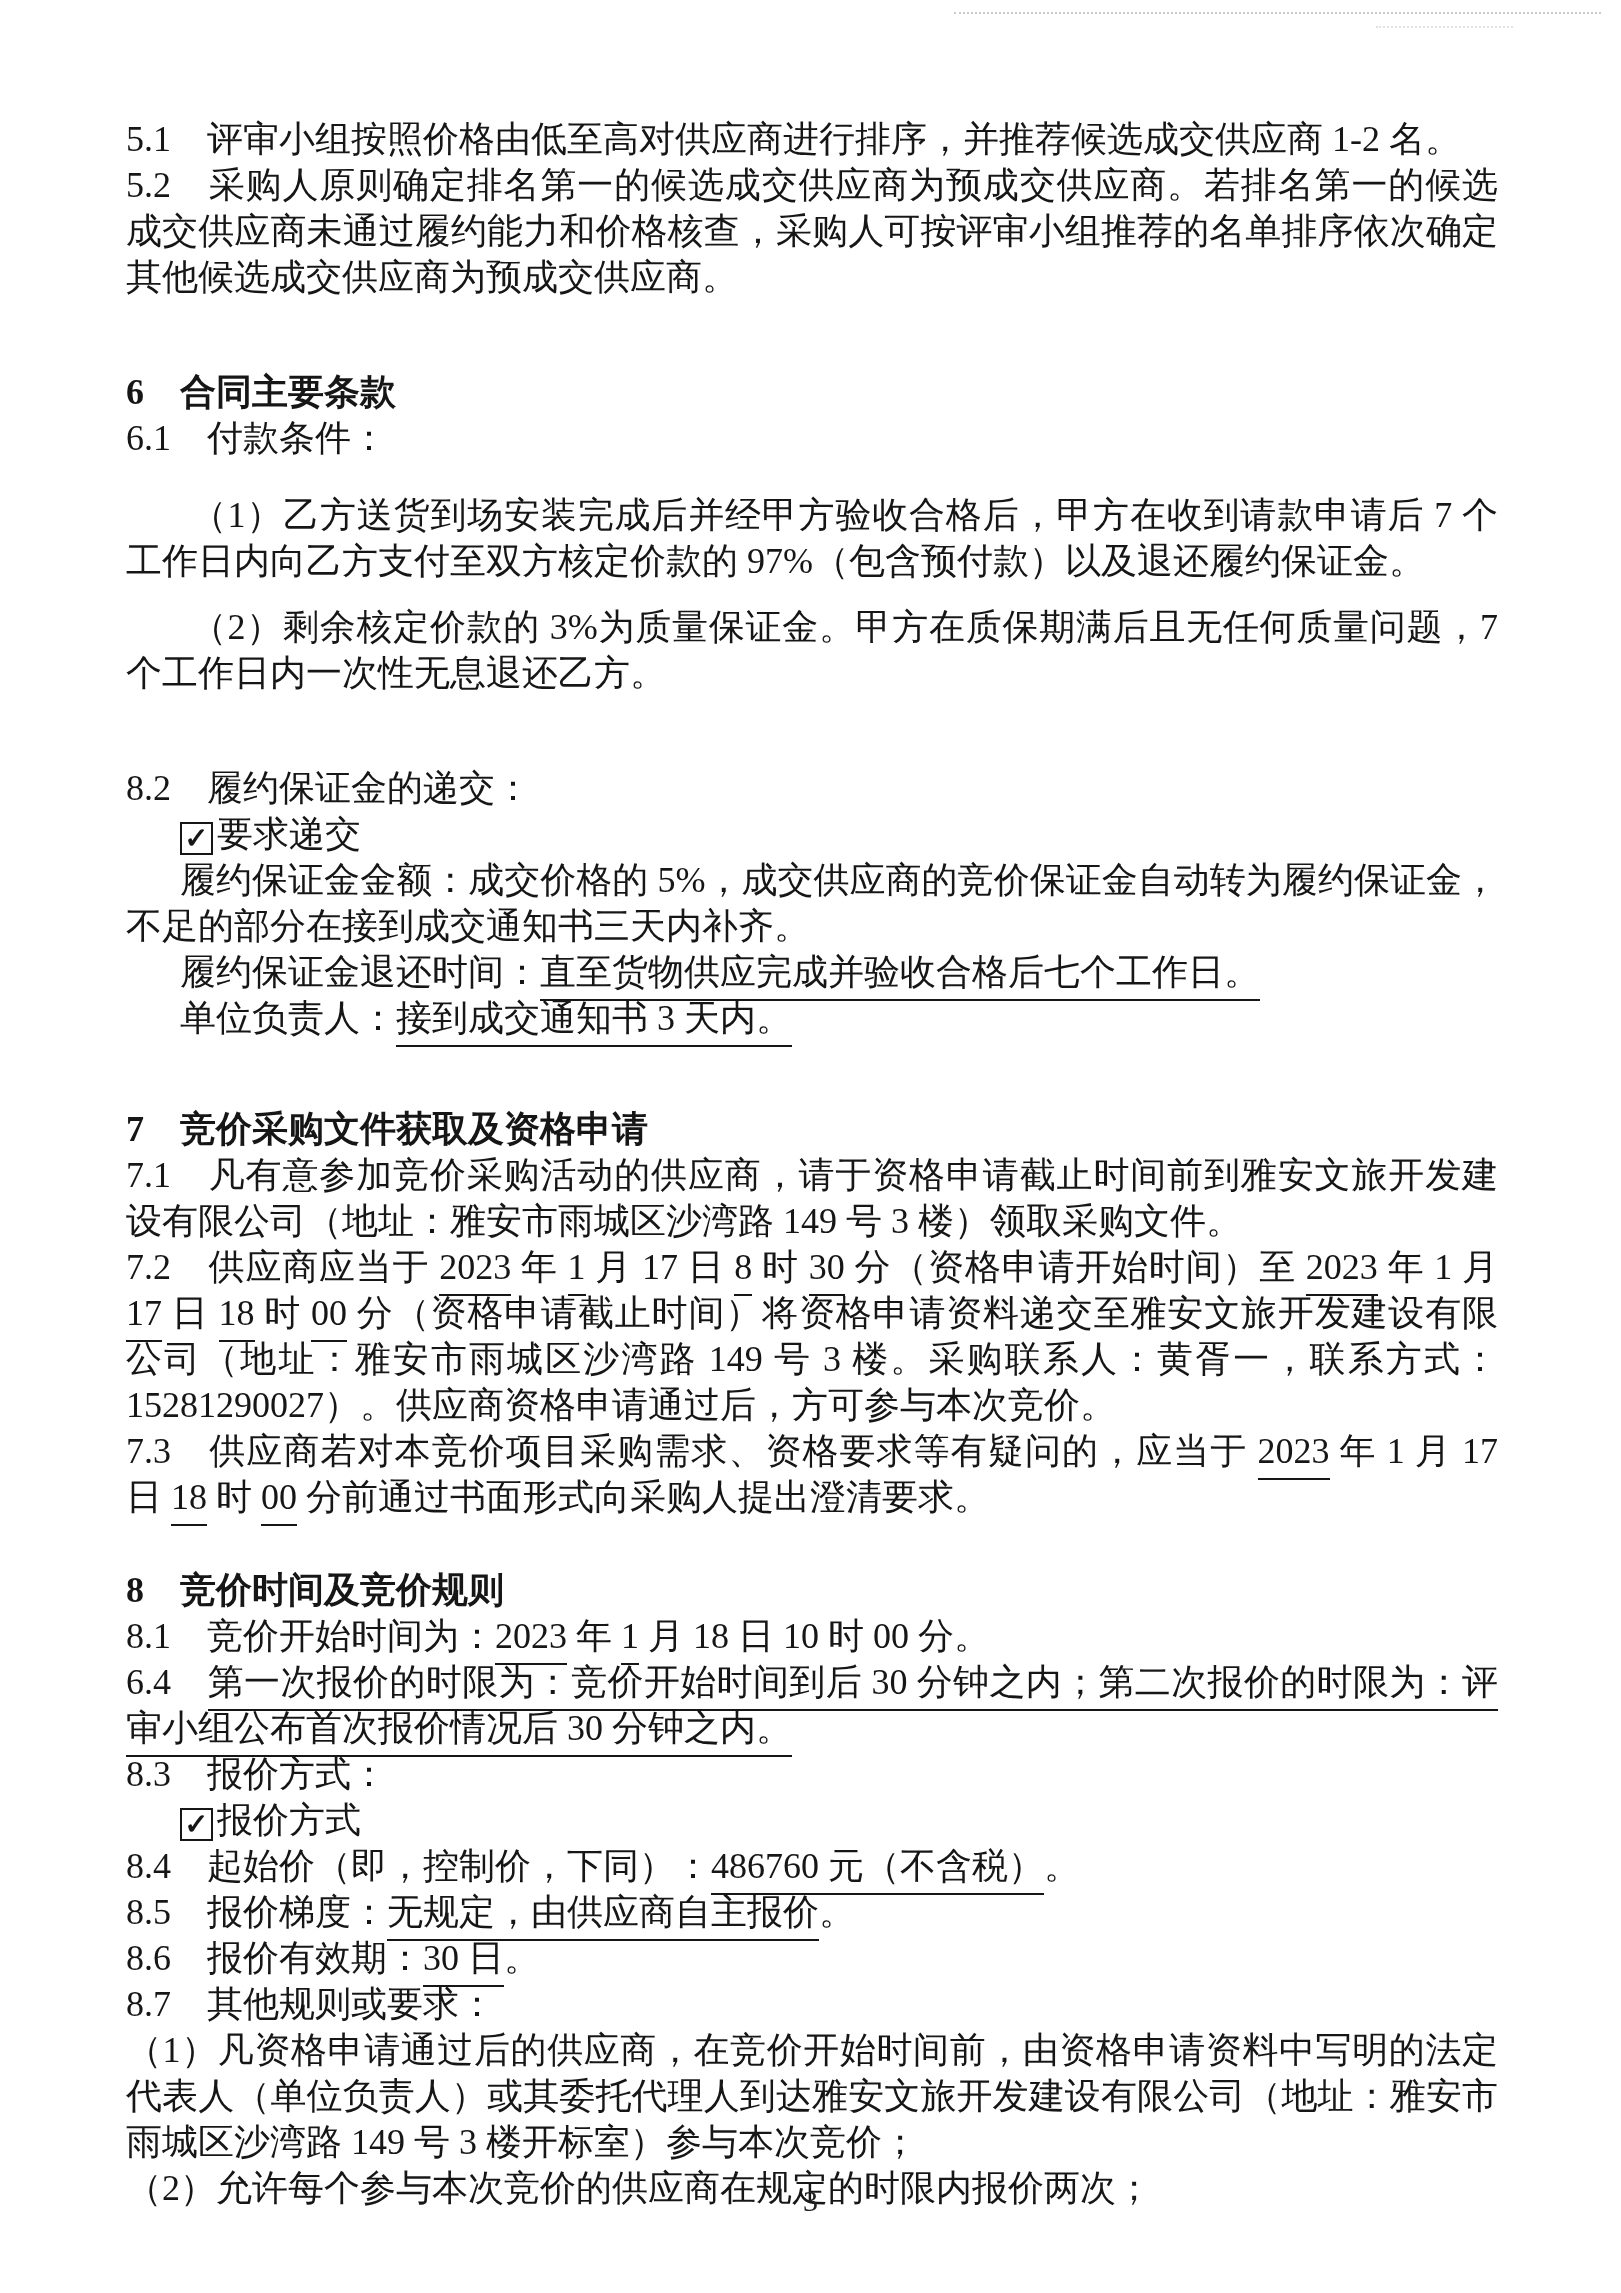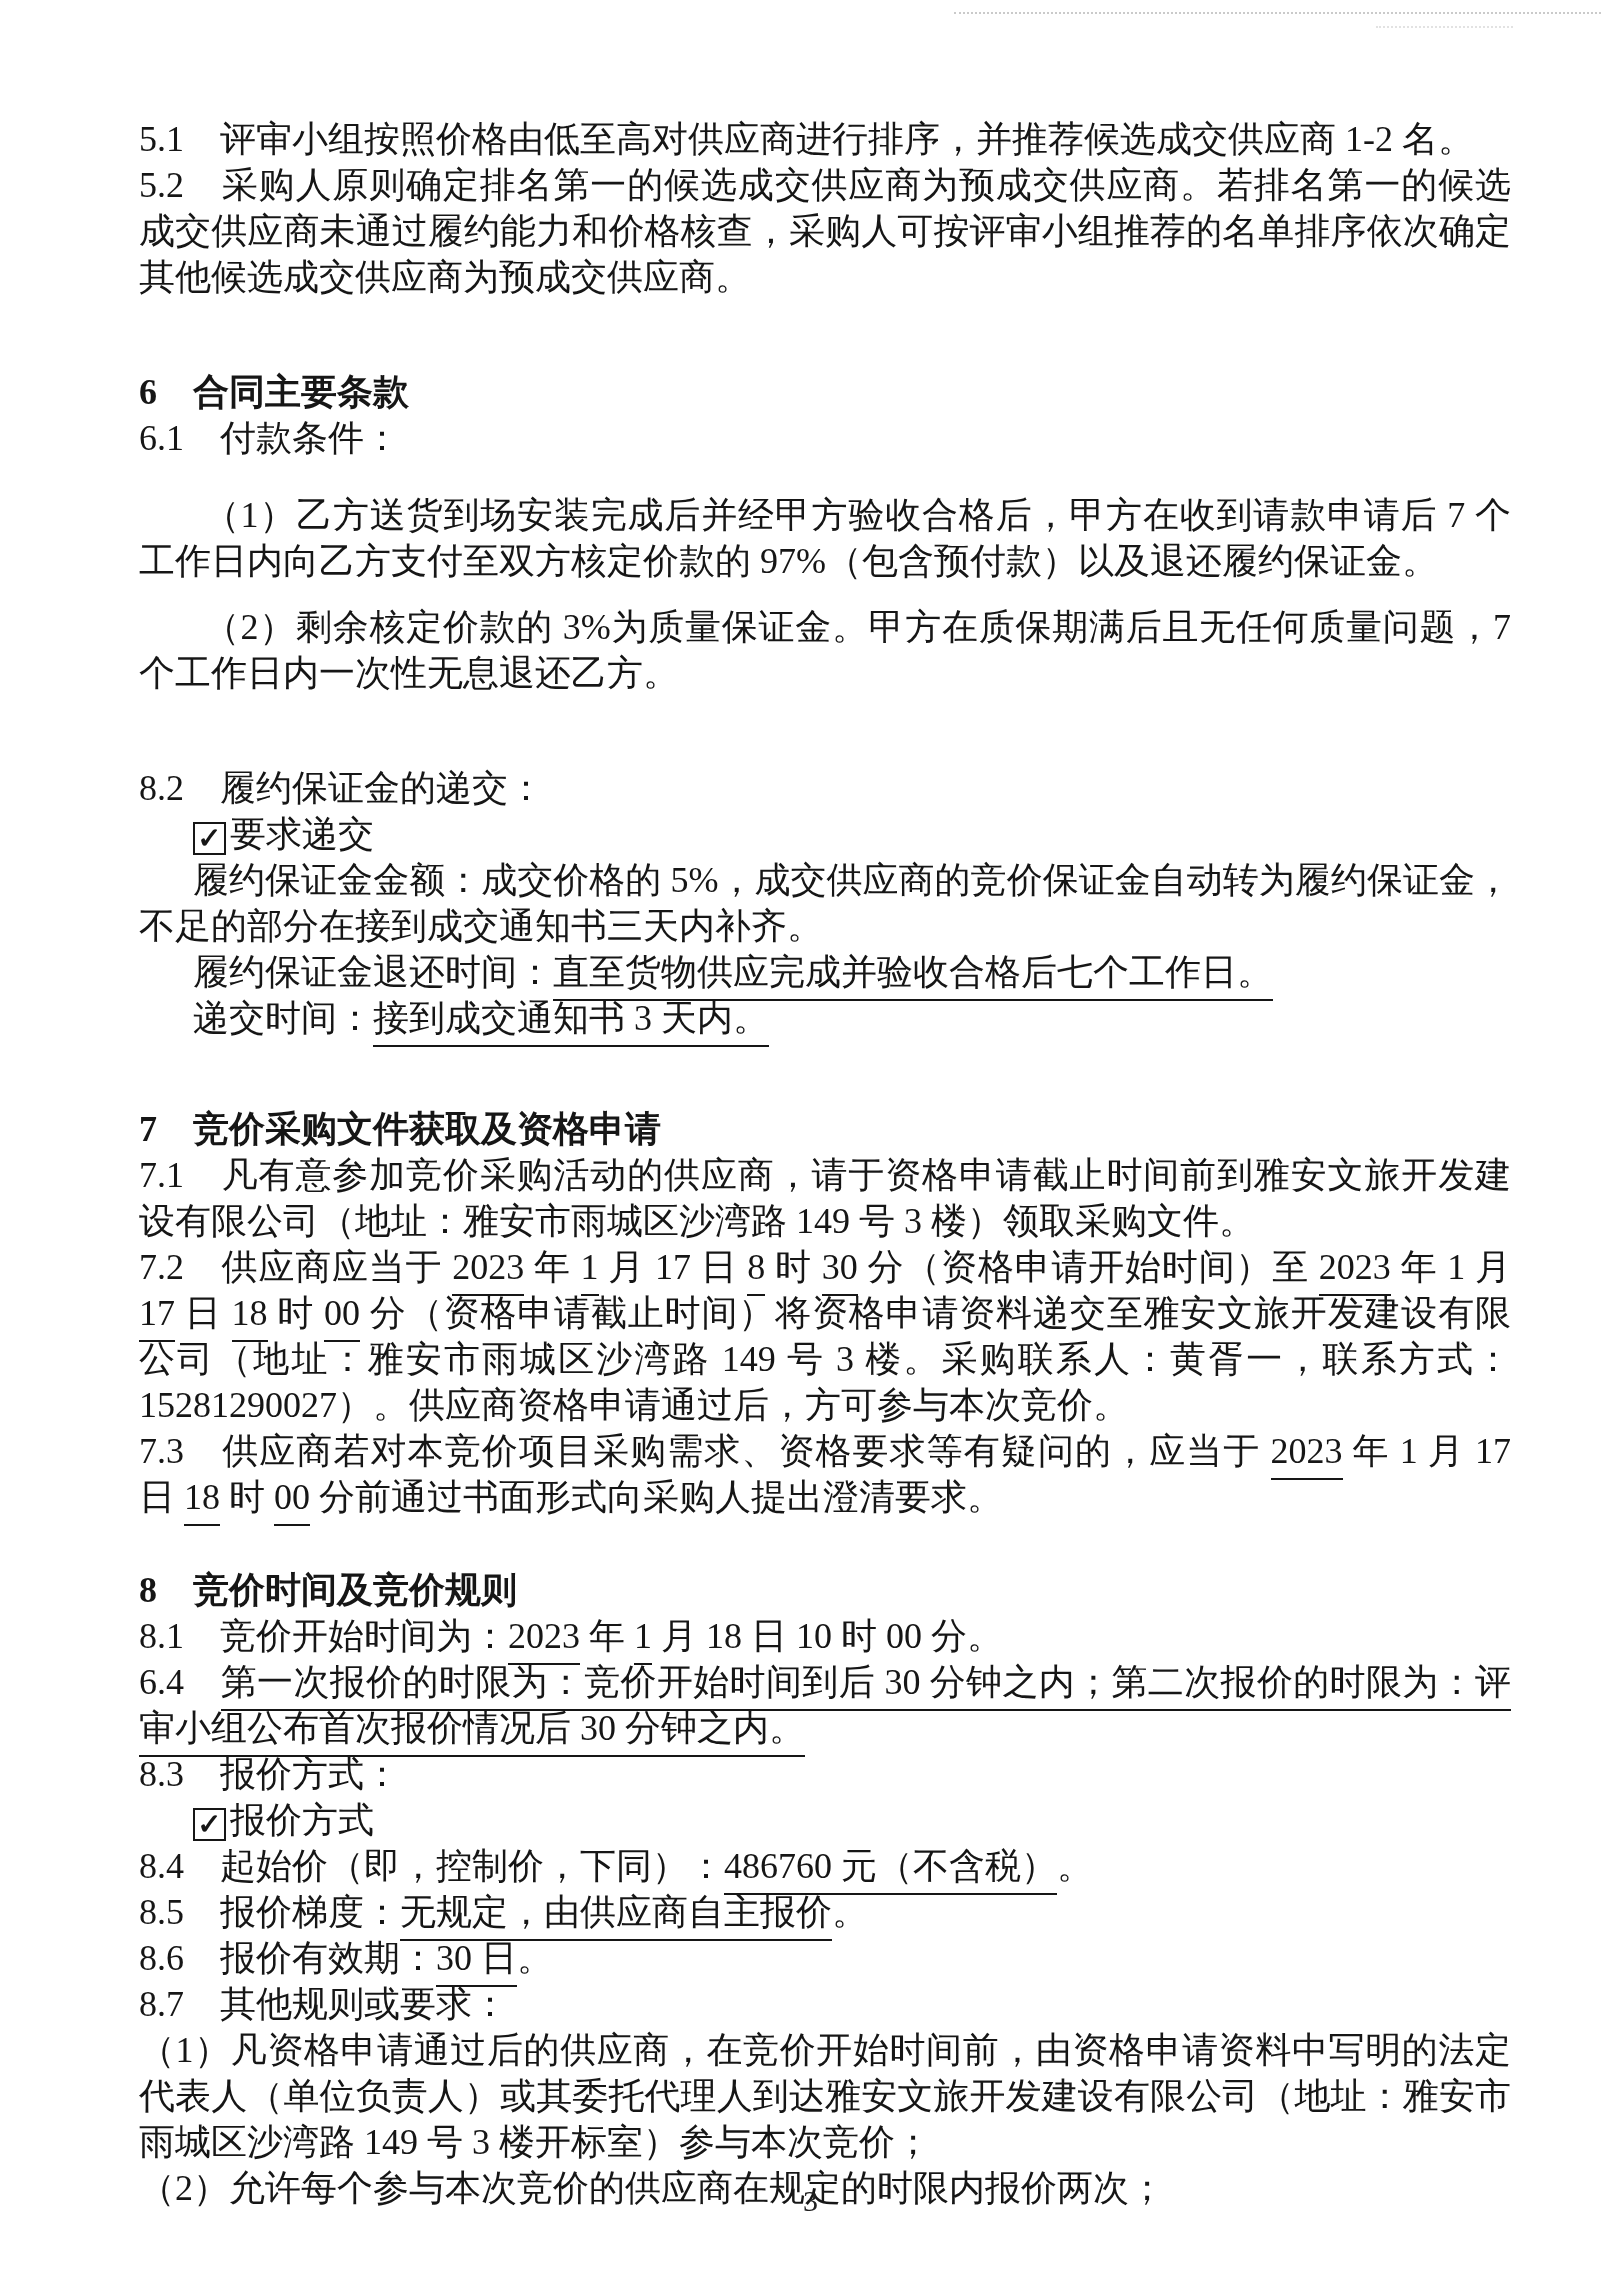--- a/index.html
+++ b/index.html
@@ -8,21 +8,21 @@
     width: 1621px;
     height: 2294px;
     margin: 0 auto;
     background: #ffffff;
     font-family: "Liberation Serif", "DejaVu Serif", serif;
     color: #161616;
     overflow: hidden;
   }
   .content {
     position: absolute;
-    left: 139px;
+    left: 126px;
     top: 116px;
     width: 1372px;
     font-size: 36px;
     line-height: 46px;
     text-align: justify;
   }
   .content p {
     margin: 0;
     padding: 0;
   }
@@ -82,21 +82,21 @@
       <p class="para"><span>5.1　评审小组按照价格由低至高对供应商进行排序，并推荐候选成交供应商 1-2 名。</span></p>
       <p class="para"><span>5.2　采购人原则确定排名第一的候选成交供应商为预成交供应商。若排名第一的候选成交供应商未通过履约能力和价格核查，采购人可按评审小组推荐的名单排序依次确定其他候选成交供应商为预成交供应商。</span></p>
       <p class="heading" style="margin-top: 69px;"><span>6　合同主要条款</span></p>
       <p class="para"><span>6.1　付款条件：</span></p>
       <p class="para" style="margin-top: 31px; text-indent: 1.8em;"><span>（1）乙方送货到场安装完成后并经甲方验收合格后，甲方在收到请款申请后 7 个工作日内向乙方支付至双方核定价款的 97%（包含预付款）以及退还履约保证金。</span></p>
       <p class="para" style="margin-top: 19.6px; text-indent: 1.8em;"><span>（2）剩余核定价款的 3%为质量保证金。甲方在质保期满后且无任何质量问题，7 个工作日内一次性无息退还乙方。</span></p>
       <p class="para" style="margin-top: 69px;"><span>8.2　履约保证金的递交：</span></p>
       <p class="para" style="text-indent: 1.5em;"><span class="cbx">✓</span><span>要求递交</span></p>
       <p class="para" style="text-indent: 1.5em;"><span>履约保证金金额：成交价格的 5%，成交供应商的竞价保证金自动转为履约保证金，不足的部分在接到成交通知书三天内补齐。</span></p>
       <p class="para" style="text-indent: 1.5em;"><span>履约保证金退还时间：</span><span class="u">直至货物供应完成并验收合格后七个工作日。</span></p>
-      <p class="para" style="text-indent: 1.5em;"><span>递交时间：</span><span class="u">接到成交通知书 3 天内。</span></p>
+      <p class="para" style="text-indent: 1.5em;"><span>单位负责人：</span><span class="u">接到成交通知书 3 天内。</span></p>
       <p class="heading" style="margin-top: 65px;"><span>7　竞价采购文件获取及资格申请</span></p>
       <p class="para"><span>7.1　凡有意参加竞价采购活动的供应商，请于资格申请截止时间前到雅安文旅开发建设有限公司（地址：雅安市雨城区沙湾路 149 号 3 楼）领取采购文件。</span></p>
       <p class="para"><span>7.2　供应商应当于 </span><span class="u">2023</span><span> 年 </span><span class="u">1</span><span> 月 17 日 </span><span class="u">8</span><span> 时 </span><span class="u">30</span><span> 分（资格申请开始时间）至 </span><span class="u">2023</span><span> 年 1 月 </span><span class="u">17</span><span> 日 </span><span class="u">18</span><span> 时 </span><span class="u">00</span><span> 分（资格申请截止时间）将资格申请资料递交至雅安文旅开发建设有限公司（地址：雅安市雨城区沙湾路 149 号 3 楼。采购联系人：黄胥一，联系方式：15281290027）。供应商资格申请通过后，方可参与本次竞价。</span></p>
       <p class="para"><span>7.3　供应商若对本竞价项目采购需求、资格要求等有疑问的，应当于 </span><span class="u">2023</span><span> 年 1 月 17 日 </span><span class="u">18</span><span> 时 </span><span class="u">00</span><span> 分前通过书面形式向采购人提出澄清要求。</span></p>
       <p class="heading" style="margin-top: 47px;"><span>8　竞价时间及竞价规则</span></p>
       <p class="para"><span>8.1　竞价开始时间为：</span><span class="u">2023</span><span> 年 </span><span class="u">1</span><span> 月 18 日 10 时 00 分。</span></p>
       <p class="para"><span>6.4　</span><span class="u">第一次报价的时限为：竞价开始时间到后 30 分钟之内；第二次报价的时限为：评审小组公布首次报价情况后 30 分钟之内。</span></p>
       <p class="para"><span>8.3　报价方式：</span></p>
       <p class="para" style="text-indent: 1.5em;"><span class="cbx">✓</span><span>报价方式</span></p>
       <p class="para"><span>8.4　起始价（即，控制价，下同）：</span><span class="u">486760 元（不含税）</span><span>。</span></p>

